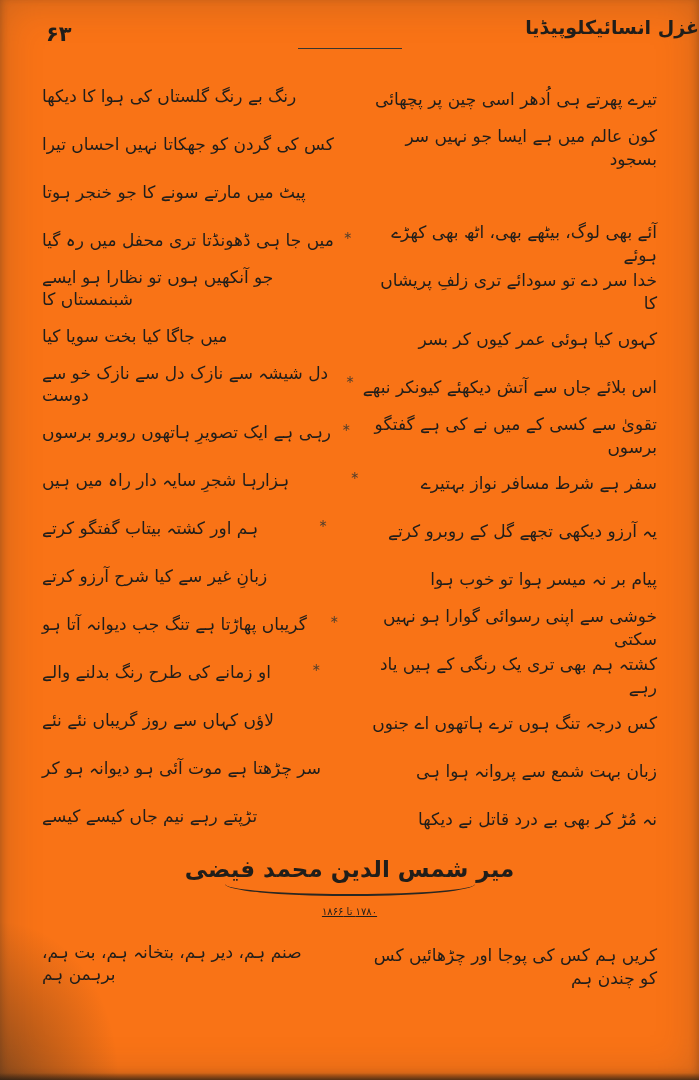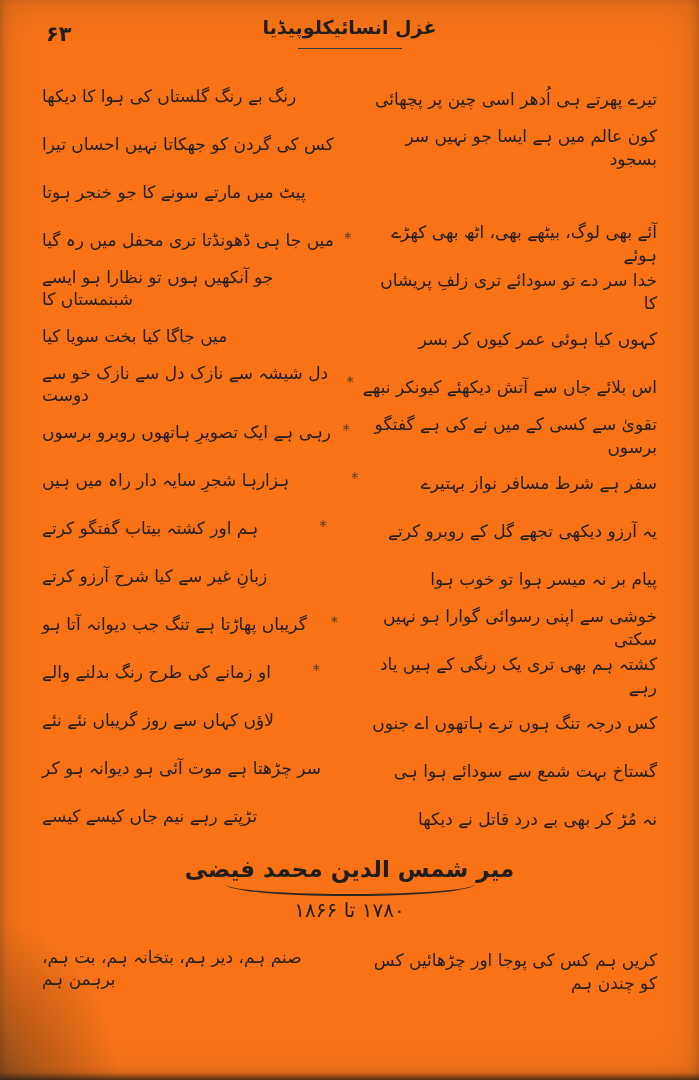--- a/index.html
+++ b/index.html
@@ -23,21 +23,21 @@
     position:absolute;left:0;right:0;bottom:0;height:7px;
     background:linear-gradient(rgba(0,0,0,0), rgba(20,18,15,.55));
   }
   .header{position:absolute;top:14px;left:0;right:0;height:40px;}
   .page-number{
     position:absolute;left:46px;top:8px;
     font-size:21px;font-weight:bold;letter-spacing:2px;
   }
   .page-title{
     position:absolute;left:0;right:0;top:2px;
-    text-align:center;font-size:19px;font-weight:bold;
+    font-size:19px;font-weight:bold;
   }
   .title-rule{
     position:absolute;top:34px;left:50%;margin-left:-52px;
     width:104px;height:1px;background:#3a362f;
   }
   .content{position:absolute;top:72px;left:42px;right:42px;}
   .couplet{
     display:flex;justify-content:space-between;align-items:center;
     height:48px;font-size:17px;line-height:1.3;
   }
@@ -47,21 +47,21 @@
     font-size:11px;color:#3c3831;flex:0 0 auto;opacity:.85;
     transform:translateY(-4px);
   }
   .attribution{margin-top:16px;text-align:center;}
   .poet-name{font-size:23px;font-weight:bold;display:inline-block;}
   .flourish{
     width:250px;height:10px;margin:2px auto 0;
     border-bottom:2px solid #2a2722;
     border-radius:0 0 120px 120px / 0 0 12px 12px;
   }
-  .poet-dates{margin-top:2px;font-size:20px;letter-spacing:1px;}
+  .poet-dates{margin-top:10px;font-size:10px;letter-spacing:1px;text-decoration:underline;}
   .closing{margin-top:26px;height:40px;}
 </style>
 </head>
 <body>
 
 <div class="scan">
 
   <div class="header">
     <div class="page-number">۶۳</div>
     <div class="page-title">غزل انسائیکلوپیڈیا</div>
@@ -133,21 +133,21 @@
       <span class="h1">کشتہ ہم بھی تری یک رنگی کے ہیں یاد رہے</span>
       <span class="verse-mark">∗</span>
       <span class="h2">او زمانے کی طرح رنگ بدلنے والے</span>
     </div>
     <div class="couplet">
       <span class="h1">کس درجہ تنگ ہوں ترے ہاتھوں اے جنوں</span>
       <span class="verse-mark"></span>
       <span class="h2">لاؤں کہاں سے روز گریباں نئے نئے</span>
     </div>
     <div class="couplet">
-      <span class="h1">گستاخ بہت شمع سے سودائے ہوا ہی</span>
+      <span class="h1">زبان بہت شمع سے پروانہ ہوا ہی</span>
       <span class="verse-mark"></span>
       <span class="h2">سر چڑھتا ہے موت آئی ہو دیوانہ ہو کر</span>
     </div>
     <div class="couplet">
       <span class="h1">نہ مُڑ کر بھی بے درد قاتل نے دیکھا</span>
       <span class="verse-mark"></span>
       <span class="h2">تڑپتے رہے نیم جاں کیسے کیسے</span>
     </div>
 
     <div class="attribution">

